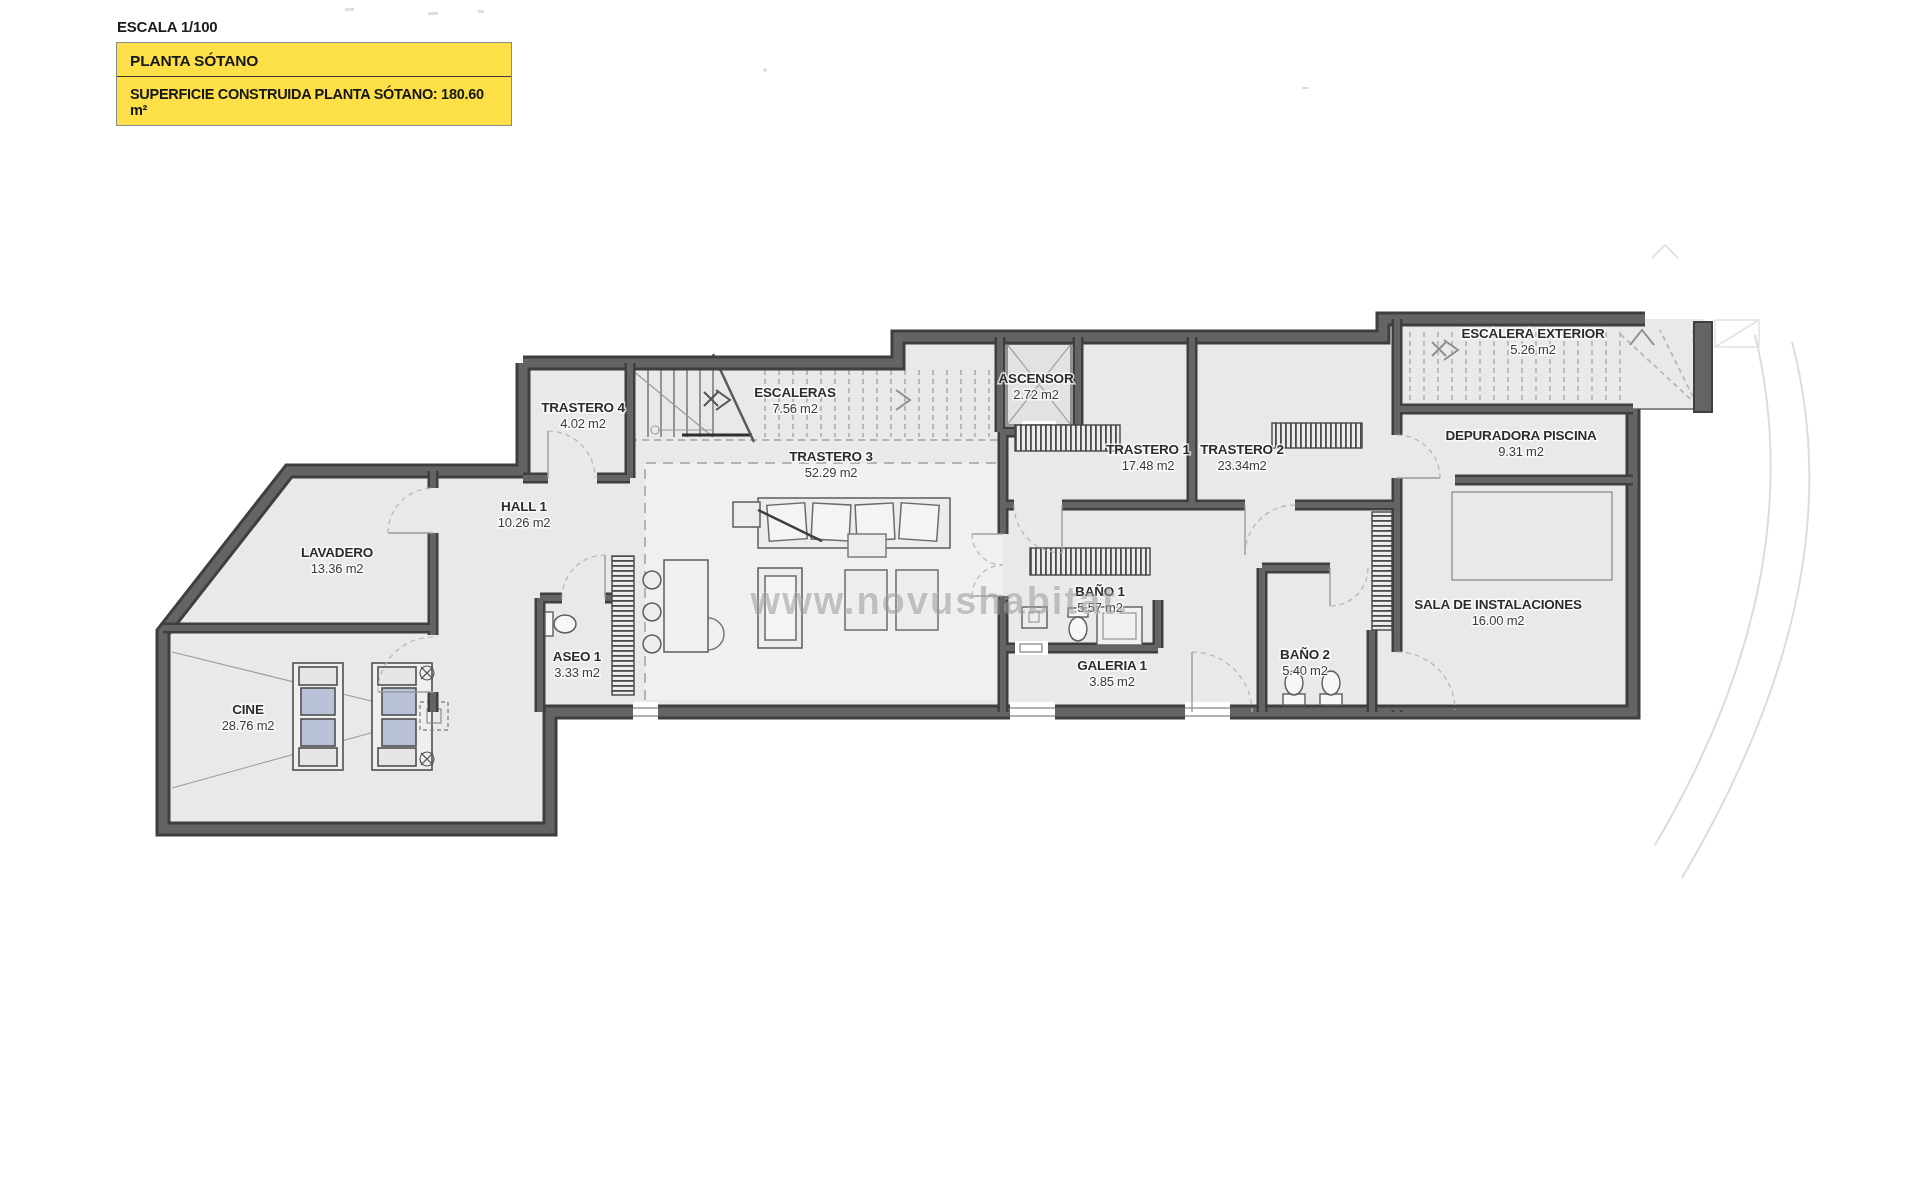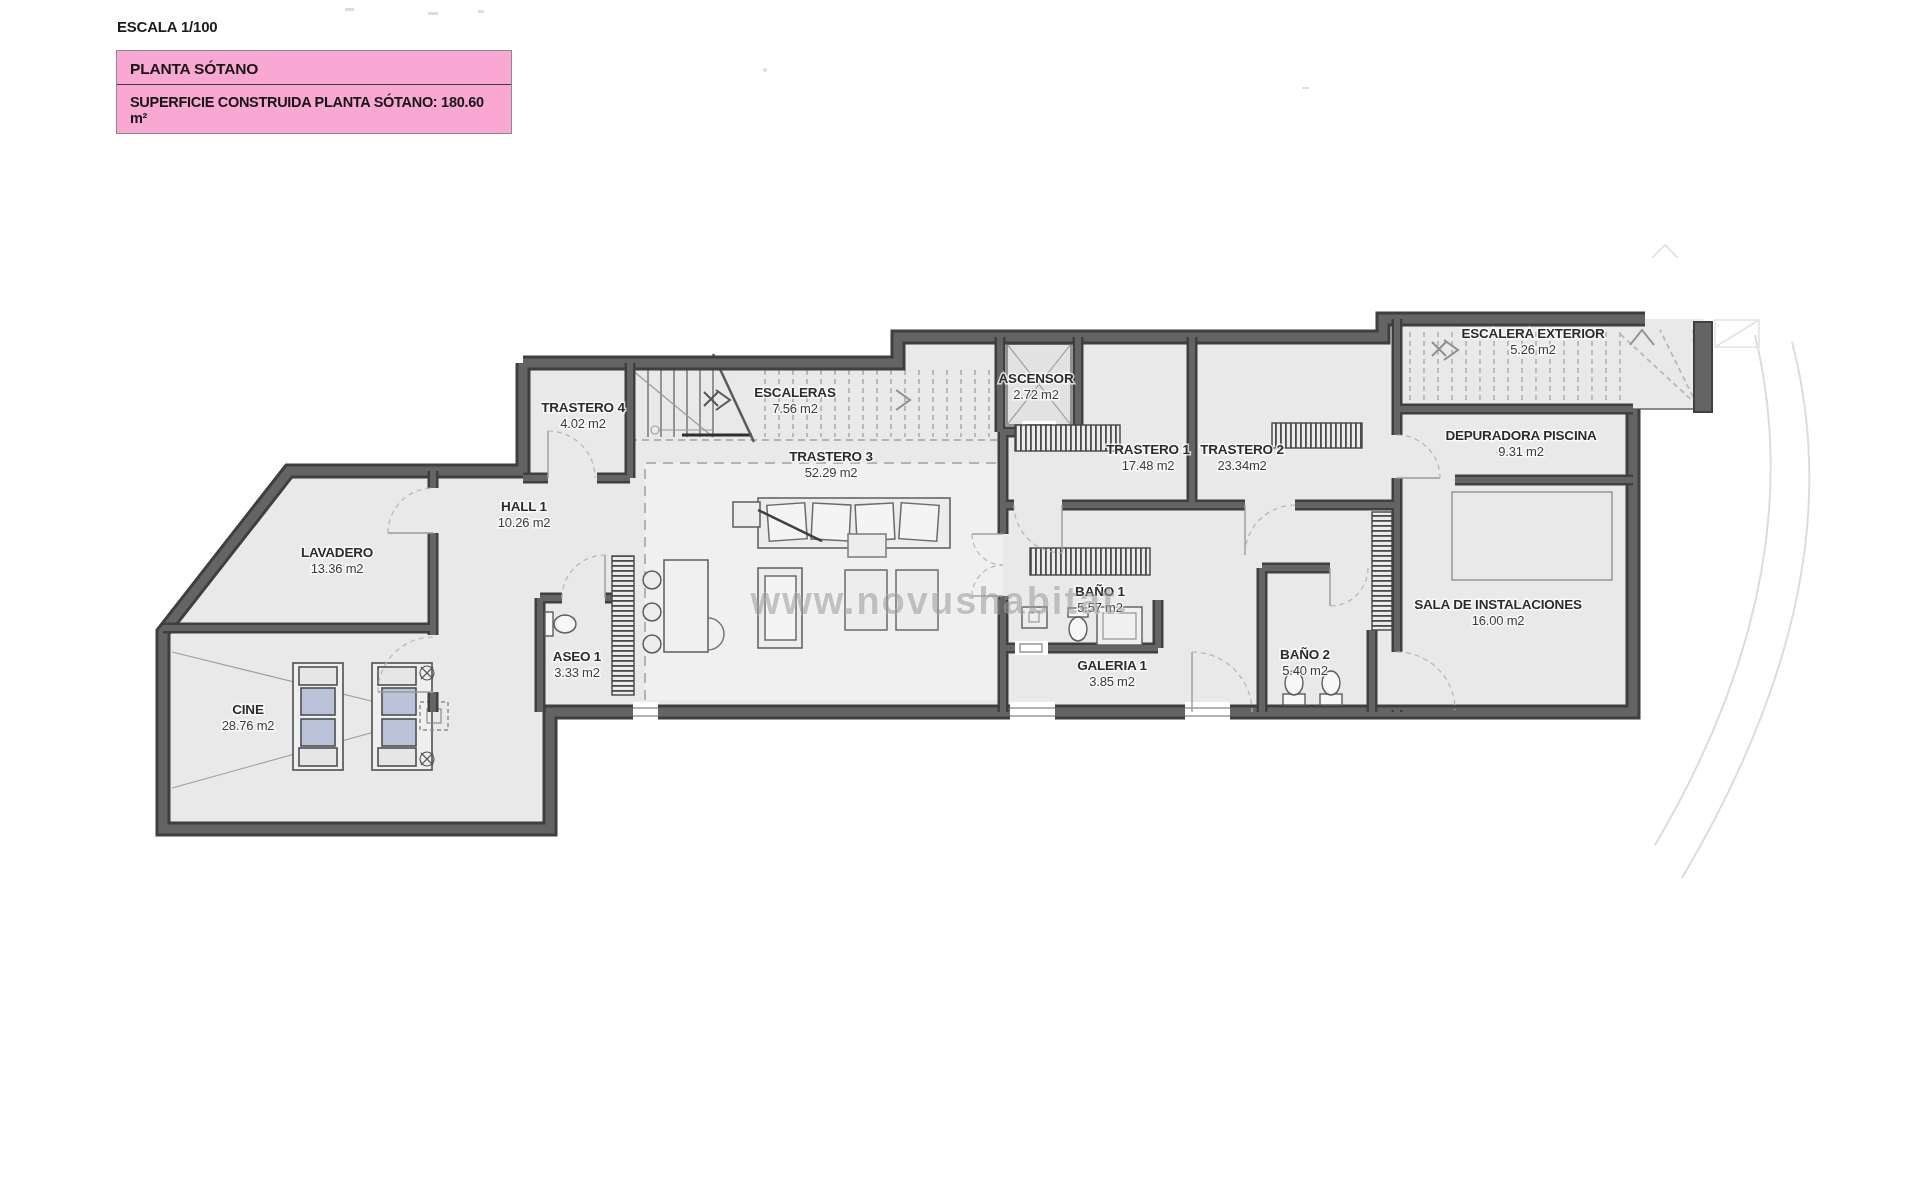--- a/index.html
+++ b/index.html
@@ -1,21 +1,21 @@
 <!DOCTYPE html>
 <html style="--wall_dark: #3f3f3f; --wall_gray: #646464; --floor: #e9e9e9; --floor_light: #f0f0f0; --cushion: #b9c2d8; --label: #2b2b2b; --watermark: #9a9a9a; --dashed: #b3b3b3;"><head>
 <meta charset="utf-8">
 <style>
   html,body{margin:0;padding:0;background:#fff;}
   .page{position:relative;width:1920px;height:1200px;background:#ffffff;overflow:hidden;
         font-family:"Liberation Sans",sans-serif;}
   .scale-label{position:absolute;left:117px;top:18px;font-size:15px;font-weight:700;
         letter-spacing:-0.2px;color:#1c1c1c;}
-  .title-box{position:absolute;left:116px;top:50px;width:396px;height:84px;
-        border:1.5px solid #8a8a8a;background:#f9a8d4;box-sizing:border-box;}
+  .title-box{position:absolute;left:116px;top:42px;width:396px;height:84px;
+        border:1.5px solid #8a8a8a;background:#fde047;box-sizing:border-box;}
   .title-box .title{padding:9px 13px 6px 13px;font-size:15.5px;font-weight:700;color:#161616;letter-spacing:-0.2px;}
   .title-box .divider{border-top:1.5px solid #3c3c3c;width:100%;}
   .title-box .surface{padding:9px 13px;font-size:14.5px;font-weight:700;color:#161616;letter-spacing:-0.3px;}
   svg{position:absolute;left:0;top:0;}
   .room-name{font:700 13.5px "Liberation Sans",sans-serif;fill:var(--label,#2b2b2b);
         text-anchor:middle;paint-order:stroke;stroke:rgba(255,255,255,.75);stroke-width:3px;letter-spacing:-0.2px;}
   .room-area{font:400 13px "Liberation Sans",sans-serif;fill:#3c3c3c;
         text-anchor:middle;paint-order:stroke;stroke:rgba(255,255,255,.75);stroke-width:3px;letter-spacing:-0.2px;}
   .watermark{font:700 38px "Liberation Sans",sans-serif;fill:var(--watermark,#9a9a9a);
         opacity:.55;letter-spacing:2px;paint-order:stroke;stroke:rgba(255,255,255,.6);stroke-width:1px;}

